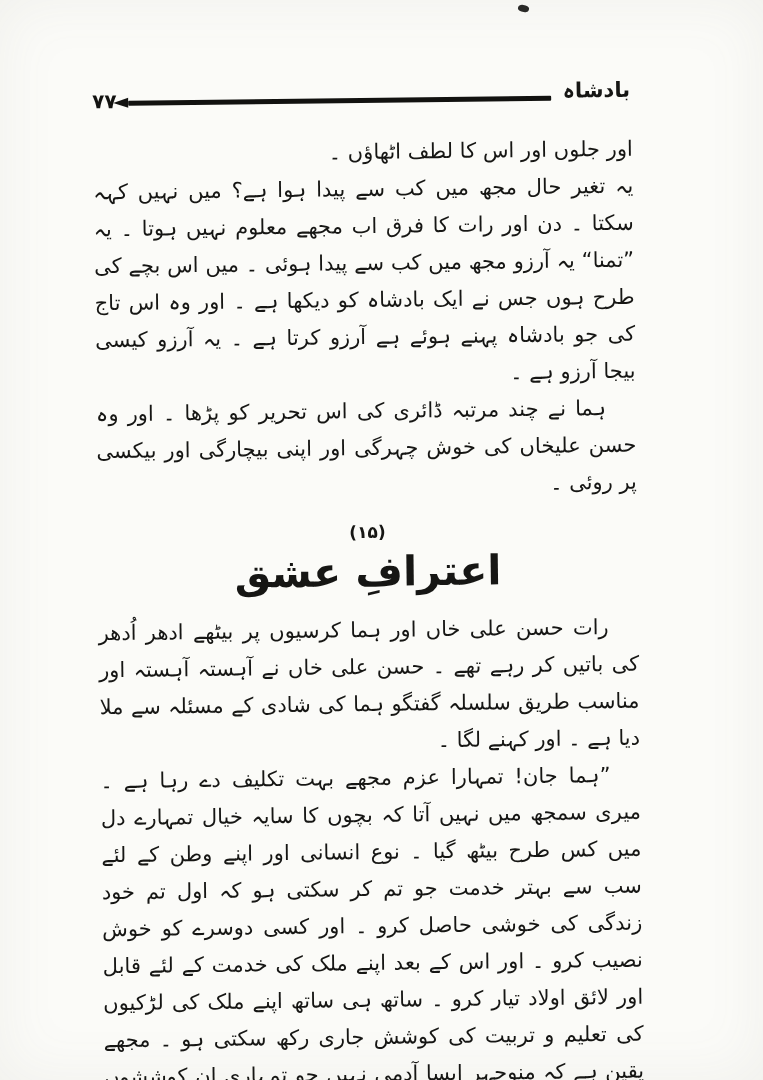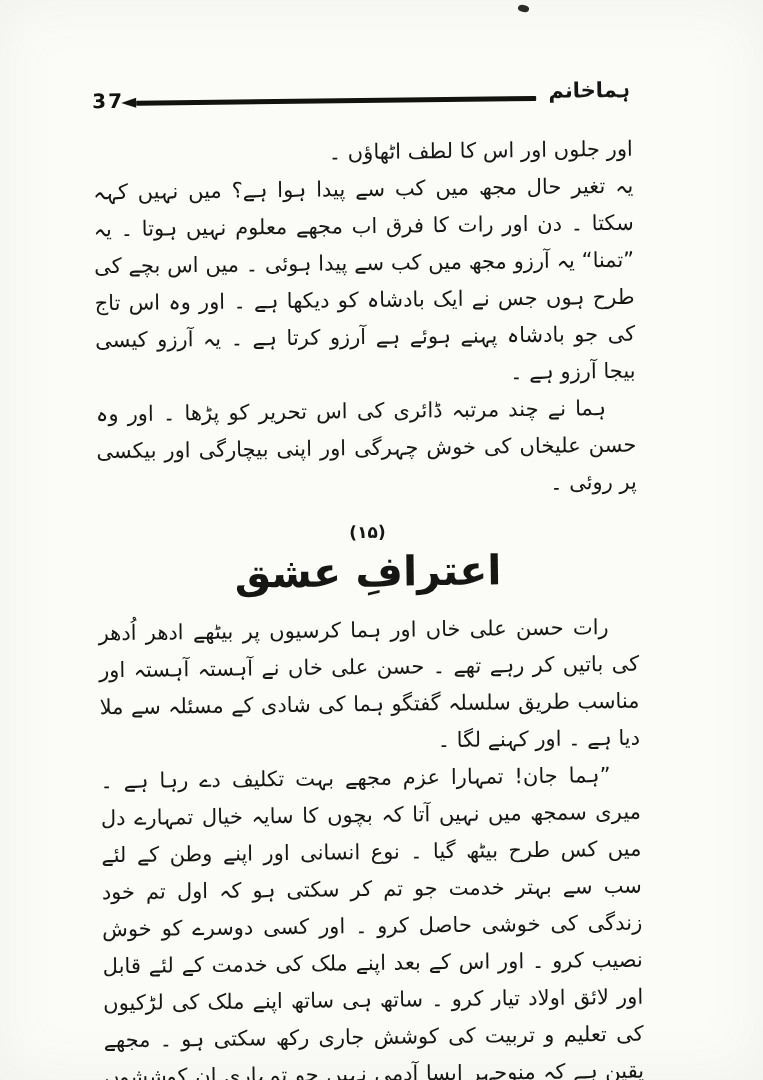--- a/index.html
+++ b/index.html
@@ -113,23 +113,23 @@
 </head>
 <body>
 
 <div class="page">
 
   <div class="speck"></div>
 
   <div class="content">
 
     <div class="running-head">
-      <span class="page-num">37</span>
+      <span class="page-num">۷۷</span>
       <div class="head-rule"></div>
-      <span class="book-title">ہماخانم</span>
+      <span class="book-title">بادشاہ</span>
     </div>
 
     <div class="body-text">
 
       <p class="para fragment">اور جلوں اور اس کا لطف اٹھاؤں ۔</p>
 
       <p class="para">یہ تغیر حال مجھ میں کب سے پیدا ہوا ہے؟ میں نہیں کہہ سکتا ۔ دن اور رات کا فرق اب مجھے معلوم نہیں ہوتا ۔ یہ ”تمنا“ یہ آرزو مجھ میں کب سے پیدا ہوئی ۔ میں اس بچے کی طرح ہوں جس نے ایک بادشاہ کو دیکھا ہے ۔ اور وہ اس تاج کی جو بادشاہ پہنے ہوئے ہے آرزو کرتا ہے ۔ یہ آرزو کیسی بیجا آرزو ہے ۔</p>
 
       <p class="para indent">ہما نے چند مرتبہ ڈائری کی اس تحریر کو پڑھا ۔ اور وہ حسن علیخاں کی خوش چہرگی اور اپنی بیچارگی اور بیکسی پر روئی ۔</p>
 

